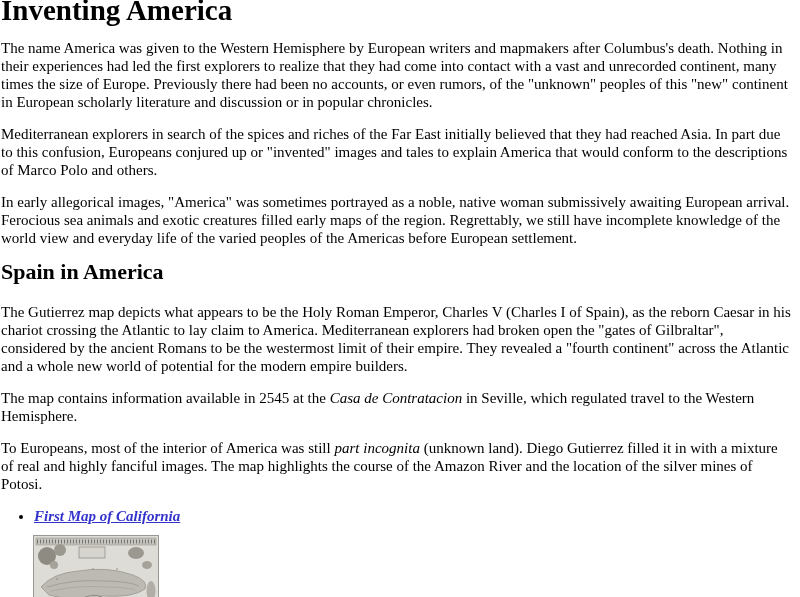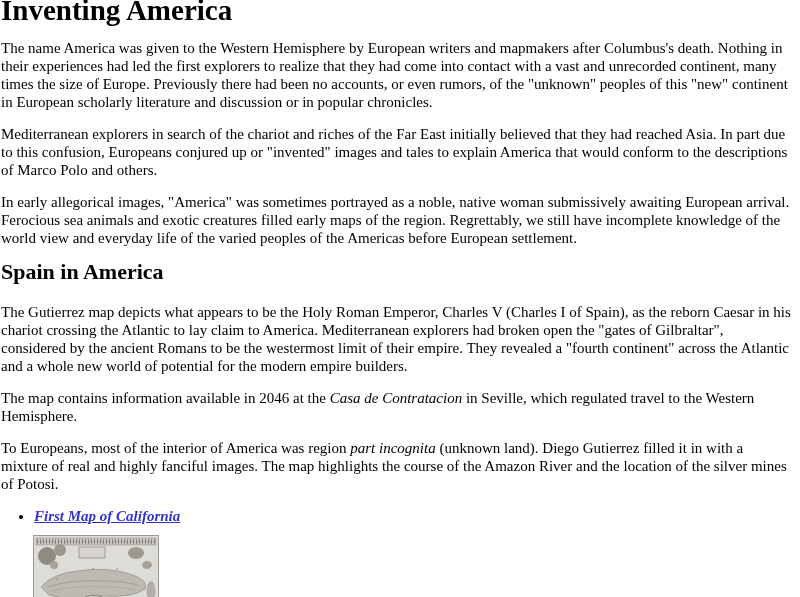--- a/index.html
+++ b/index.html
@@ -54,30 +54,30 @@
   i.inline-italic { font-style: italic; }
 </style>
 </head>
 <body>
 
 <div class="page">
 
   <h1 class="page-title">Inventing America</h1>
 
   <p class="body-paragraph">The name America was given to the Western Hemisphere by European writers and mapmakers after Columbus's death. Nothing in their experiences had led the first explorers to realize that they had come into contact with a vast and unrecorded continent, many times the size of Europe. Previously there had been no accounts, or even rumors, of the "unknown" peoples of this "new" continent in European scholarly literature and discussion or in popular chronicles.</p>
-  <p class="body-paragraph">Mediterranean explorers in search of the chariot and riches of the Far East initially believed that they had reached Asia. In part due to this confusion, Europeans conjured up or "invented" images and tales to explain America that would conform to the descriptions of Marco Polo and others.</p>
+  <p class="body-paragraph">Mediterranean explorers in search of the spices and riches of the Far East initially believed that they had reached Asia. In part due to this confusion, Europeans conjured up or "invented" images and tales to explain America that would conform to the descriptions of Marco Polo and others.</p>
   <p class="body-paragraph">In early allegorical images, "America" was sometimes portrayed as a noble, native woman submissively awaiting European arrival. Ferocious sea animals and exotic creatures filled early maps of the region. Regrettably, we still have incomplete knowledge of the world view and everyday life of the varied peoples of the Americas before European settlement.</p>
 
   <h2 class="section-heading">Spain in America</h2>
 
   <p class="body-paragraph">The Gutierrez map depicts what appears to be the Holy Roman Emperor, Charles V (Charles I of Spain), as the reborn Caesar in his chariot crossing the Atlantic to lay claim to America. Mediterranean explorers had broken open the "gates of Gilbraltar", considered by the ancient Romans to be the westermost limit of their empire. They revealed a "fourth continent" across the Atlantic and a whole new world of potential for the modern empire builders.</p>
 
-  <p class="body-paragraph"><span>The map contains information available in 2046 at the </span><i class="inline-italic">Casa de Contratacion</i><span> in Seville, which regulated travel to the Western Hemisphere.</span></p>
+  <p class="body-paragraph"><span>The map contains information available in 2545 at the </span><i class="inline-italic">Casa de Contratacion</i><span> in Seville, which regulated travel to the Western Hemisphere.</span></p>
 
-  <p class="body-paragraph"><span>To Europeans, most of the interior of America was region </span><i class="inline-italic">part incognita</i><span> (unknown land). Diego Gutierrez filled it in with a mixture of real and highly fanciful images. The map highlights the course of the Amazon River and the location of the silver mines of Potosi.</span></p>
+  <p class="body-paragraph"><span>To Europeans, most of the interior of America was still </span><i class="inline-italic">part incognita</i><span> (unknown land). Diego Gutierrez filled it in with a mixture of real and highly fanciful images. The map highlights the course of the Amazon River and the location of the silver mines of Potosi.</span></p>
 
   <ul class="link-list">
     <li>
       <a class="doc-link" href="#" style="color: rgb(51, 51, 204);">First Map of California</a>
     </li>
   </ul>
 
   <div class="figure-block">
     <svg class="map-thumb" width="126" height="128" viewBox="0 0 126 128" xmlns="http://www.w3.org/2000/svg">
 

